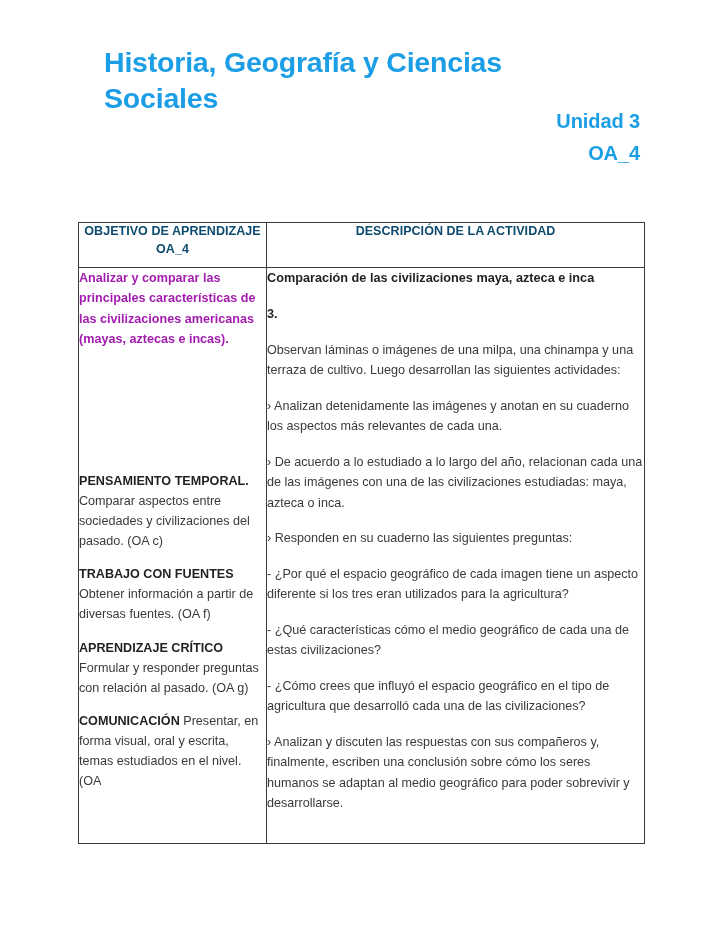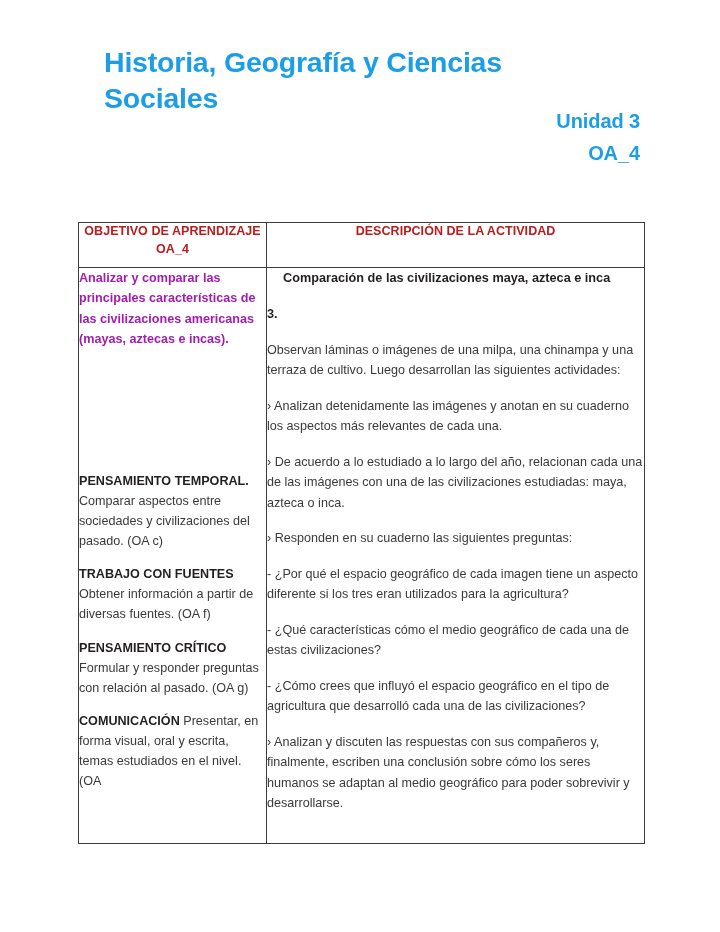--- a/index.html
+++ b/index.html
@@ -117,21 +117,21 @@
     height: 44px;
   }
   .th-right {
     padding: 7px 9px 9px 9px;
     text-align: center;
     height: 44px;
   }
   .th-text {
     font-size: 12.5px;
     font-weight: bold;
-    color: #b91c1c;
+    color: #0c4a6e;
     line-height: 1.42;
     letter-spacing: 0.05px;
   }
 
   .cell-left {
     padding: 9px 10px 10px 9px;
     height: 575px;
   }
   .cell-right {
     padding: 9px 12px 10px 10px;
@@ -159,21 +159,21 @@
     font-weight: bold;
     color: #231f20;
   }
 
   
   .act-title {
     font-size: 12.7px;
     font-weight: bold;
     line-height: 1.6;
     color: #231f20;
-    margin: 0 0 16px 16px;
+    margin: 0 0 16px 0;
   }
   .act-number {
     font-size: 12.7px;
     font-weight: bold;
     line-height: 1.6;
     color: #231f20;
     margin: 0 0 15px 0;
   }
   .act-para {
     font-size: 12.6px;
@@ -225,21 +225,21 @@
           <p class="oa-statement">Analizar y comparar las principales características de las civilizaciones americanas (mayas, aztecas e incas).</p>
 
           <div class="skills-block">
             <div class="skill">
               <span class="skill-name">PENSAMIENTO TEMPORAL.</span><span> Comparar aspectos entre sociedades y civilizaciones del pasado. (OA c)</span>
             </div>
             <div class="skill">
               <span class="skill-name">TRABAJO CON FUENTES</span><span> Obtener información a partir de diversas fuentes. (OA f)</span>
             </div>
             <div class="skill">
-              <span class="skill-name">PENSAMIENTO CRÍTICO</span><span> Formular y responder preguntas con relación al pasado. (OA g)</span>
+              <span class="skill-name">APRENDIZAJE CRÍTICO</span><span> Formular y responder preguntas con relación al pasado. (OA g)</span>
             </div>
             <div class="skill">
               <span class="skill-name">COMUNICACIÓN</span><span> Presentar, en forma visual, oral y escrita, temas estudiados en el nivel. (OA</span>
             </div>
           </div>
         </td>
 
         <td class="cell-right">
           <p class="act-title">Comparación de las civilizaciones maya, azteca e inca</p>
 

